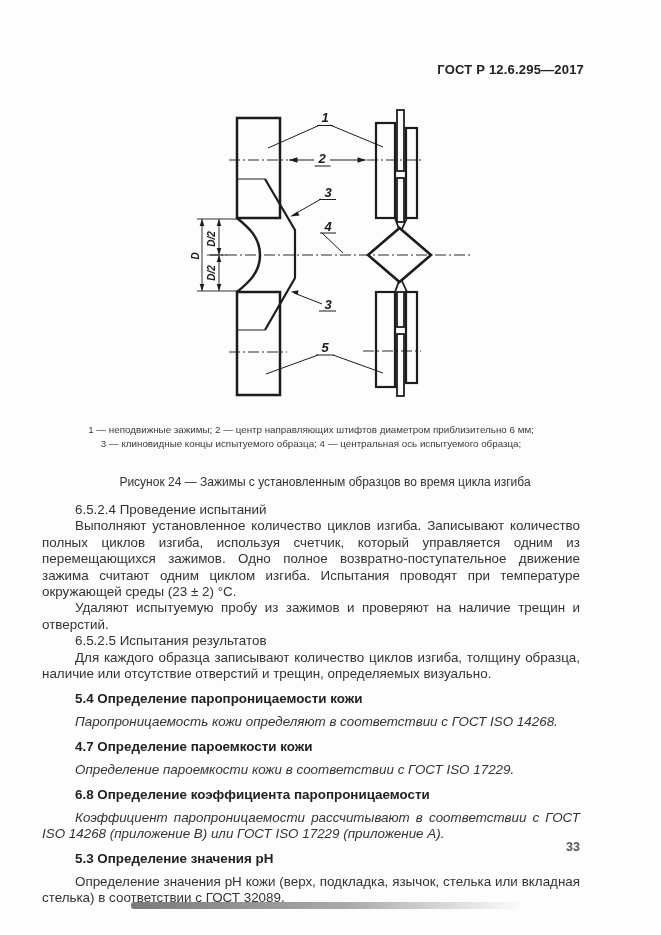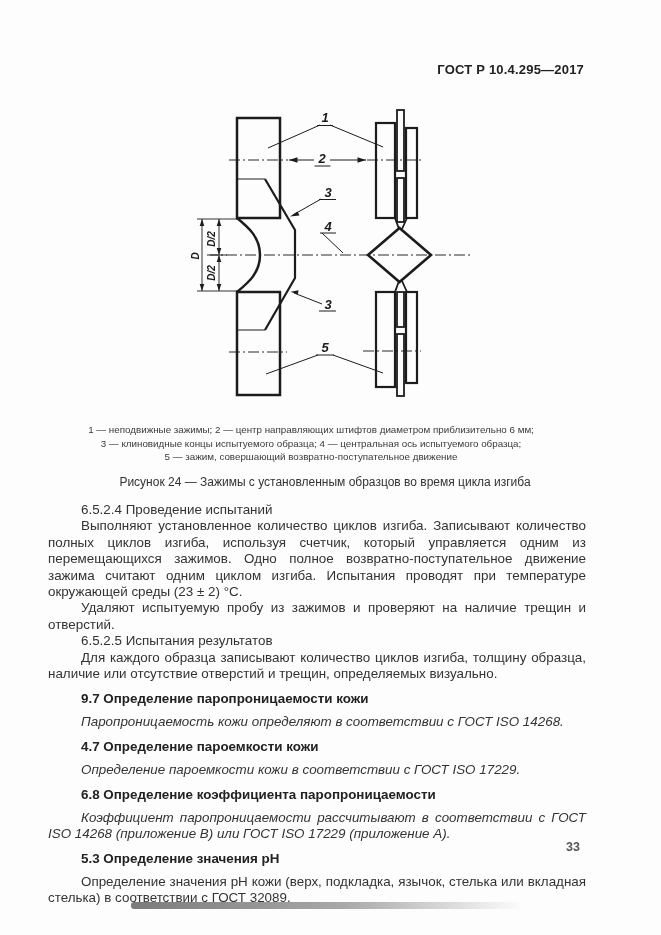--- a/index.html
+++ b/index.html
@@ -17,21 +17,21 @@
   .legend{
     position:absolute;top:423px;left:42px;width:538px;
     font-size:9.8px;line-height:13.6px;text-align:center;color:#3a3a3a;
   }
   .fig-caption{
     position:absolute;top:475px;left:56px;width:538px;
     text-align:center;font-size:12px;color:#333;
   }
   .body-text{
     position:absolute;top:502px;left:42px;width:538px;
-    font-size:13.4px;line-height:16.4px;text-align:justify;color:#333;margin-left:6px;
+    font-size:13.4px;line-height:16.4px;text-align:justify;color:#333;
   }
   .body-text p{margin:0;text-indent:33px;}
   .body-text p.heading{font-weight:bold;color:#222;margin:9px 0 6px 0;}
   .body-text p.em{font-style:italic;margin:0 0 4px 0;}
   .page-number{
     position:absolute;top:840px;left:42px;width:538px;
     text-align:right;font-size:12.5px;color:#555;font-weight:bold;
   }
   .scan-smudge{
     position:absolute;top:902px;left:131px;width:392px;height:7px;
@@ -39,21 +39,21 @@
     border-radius:3px;filter:blur(.6px);opacity:.75;
   }
   svg .lbl{font-family:"Liberation Sans",sans-serif;font-style:italic;font-weight:bold;font-size:13px;fill:#1c1c1c;}
   svg .dim{font-family:"Liberation Sans",sans-serif;font-style:italic;font-weight:bold;font-size:10px;fill:#1c1c1c;}
 </style>
 </head>
 <body>
 
 <div class="page">
 
-  <div class="doc-header">ГОСТ Р 10.4.295—2017</div>
+  <div class="doc-header">ГОСТ Р 12.6.295—2017</div>
 
   <svg class="diagram-svg" viewBox="170 95 330 312" xmlns="http://www.w3.org/2000/svg">
 
     <g stroke="#2a2a2a" stroke-width="1" fill="none" stroke-dasharray="11 3 2 3">
       <path d="M229,160 H288"></path>
       <path d="M367,160 H421"></path>
       <path d="M229,352 H287"></path>
       <path d="M363,351 H421"></path>
       <path d="M207,255 H472"></path>
     </g>
@@ -124,32 +124,31 @@
     <text class="lbl" x="325" y="352" text-anchor="middle">5</text>
 
     <text class="dim" transform="translate(199,256) rotate(-90)" text-anchor="middle">D</text>
     <text class="dim" transform="translate(215,239) rotate(-90)" text-anchor="middle">D/2</text>
     <text class="dim" transform="translate(215,273) rotate(-90)" text-anchor="middle">D/2</text>
   </svg>
 
   <div class="legend">
     <div>1 — неподвижные зажимы; 2 — центр направляющих штифтов диаметром приблизительно 6 мм;</div>
     <div>3 — клиновидные концы испытуемого образца; 4 — центральная ось испытуемого образца;</div>
-    <div>5 — зажим, совершающий возвратно-поступательное движение</div>
   </div>
 
   <div class="fig-caption">Рисунок 24 — Зажимы с установленным образцов во время цикла изгиба</div>
 
   <div class="body-text">
     <p class="plain">6.5.2.4 Проведение испытаний</p>
     <p class="plain">Выполняют установленное количество циклов изгиба. Записывают количество полных циклов изгиба, используя счетчик, который управляется одним из перемещающихся зажимов. Одно полное возвратно-поступательное движение зажима считают одним циклом изгиба. Испытания проводят при температуре окружающей среды (23 ± 2) °С.</p>
     <p class="plain">Удаляют испытуемую пробу из зажимов и проверяют на наличие трещин и отверстий.</p>
     <p class="plain">6.5.2.5 Испытания результатов</p>
     <p class="plain">Для каждого образца записывают количество циклов изгиба, толщину образца, наличие или отсутствие отверстий и трещин, определяемых визуально.</p>
-    <p class="heading">9.7 Определение паропроницаемости кожи</p>
+    <p class="heading">5.4 Определение паропроницаемости кожи</p>
     <p class="em">Паропроницаемость кожи определяют в соответствии с ГОСТ ISO 14268.</p>
     <p class="heading">4.7 Определение пароемкости кожи</p>
     <p class="em">Определение пароемкости кожи в соответствии с ГОСТ ISO 17229.</p>
     <p class="heading">6.8 Определение коэффициента паропроницаемости</p>
     <p class="em">Коэффициент паропроницаемости рассчитывают в соответствии с ГОСТ ISO 14268 (приложение B) или ГОСТ ISO 17229 (приложение А).</p>
     <p class="heading">5.3 Определение значения pH</p>
     <p class="plain">Определение значения pH кожи (верх, подкладка, язычок, стелька или вкладная стелька) в соответствии с ГОСТ 32089.</p>
   </div>
 
   <div class="page-number">33</div>

